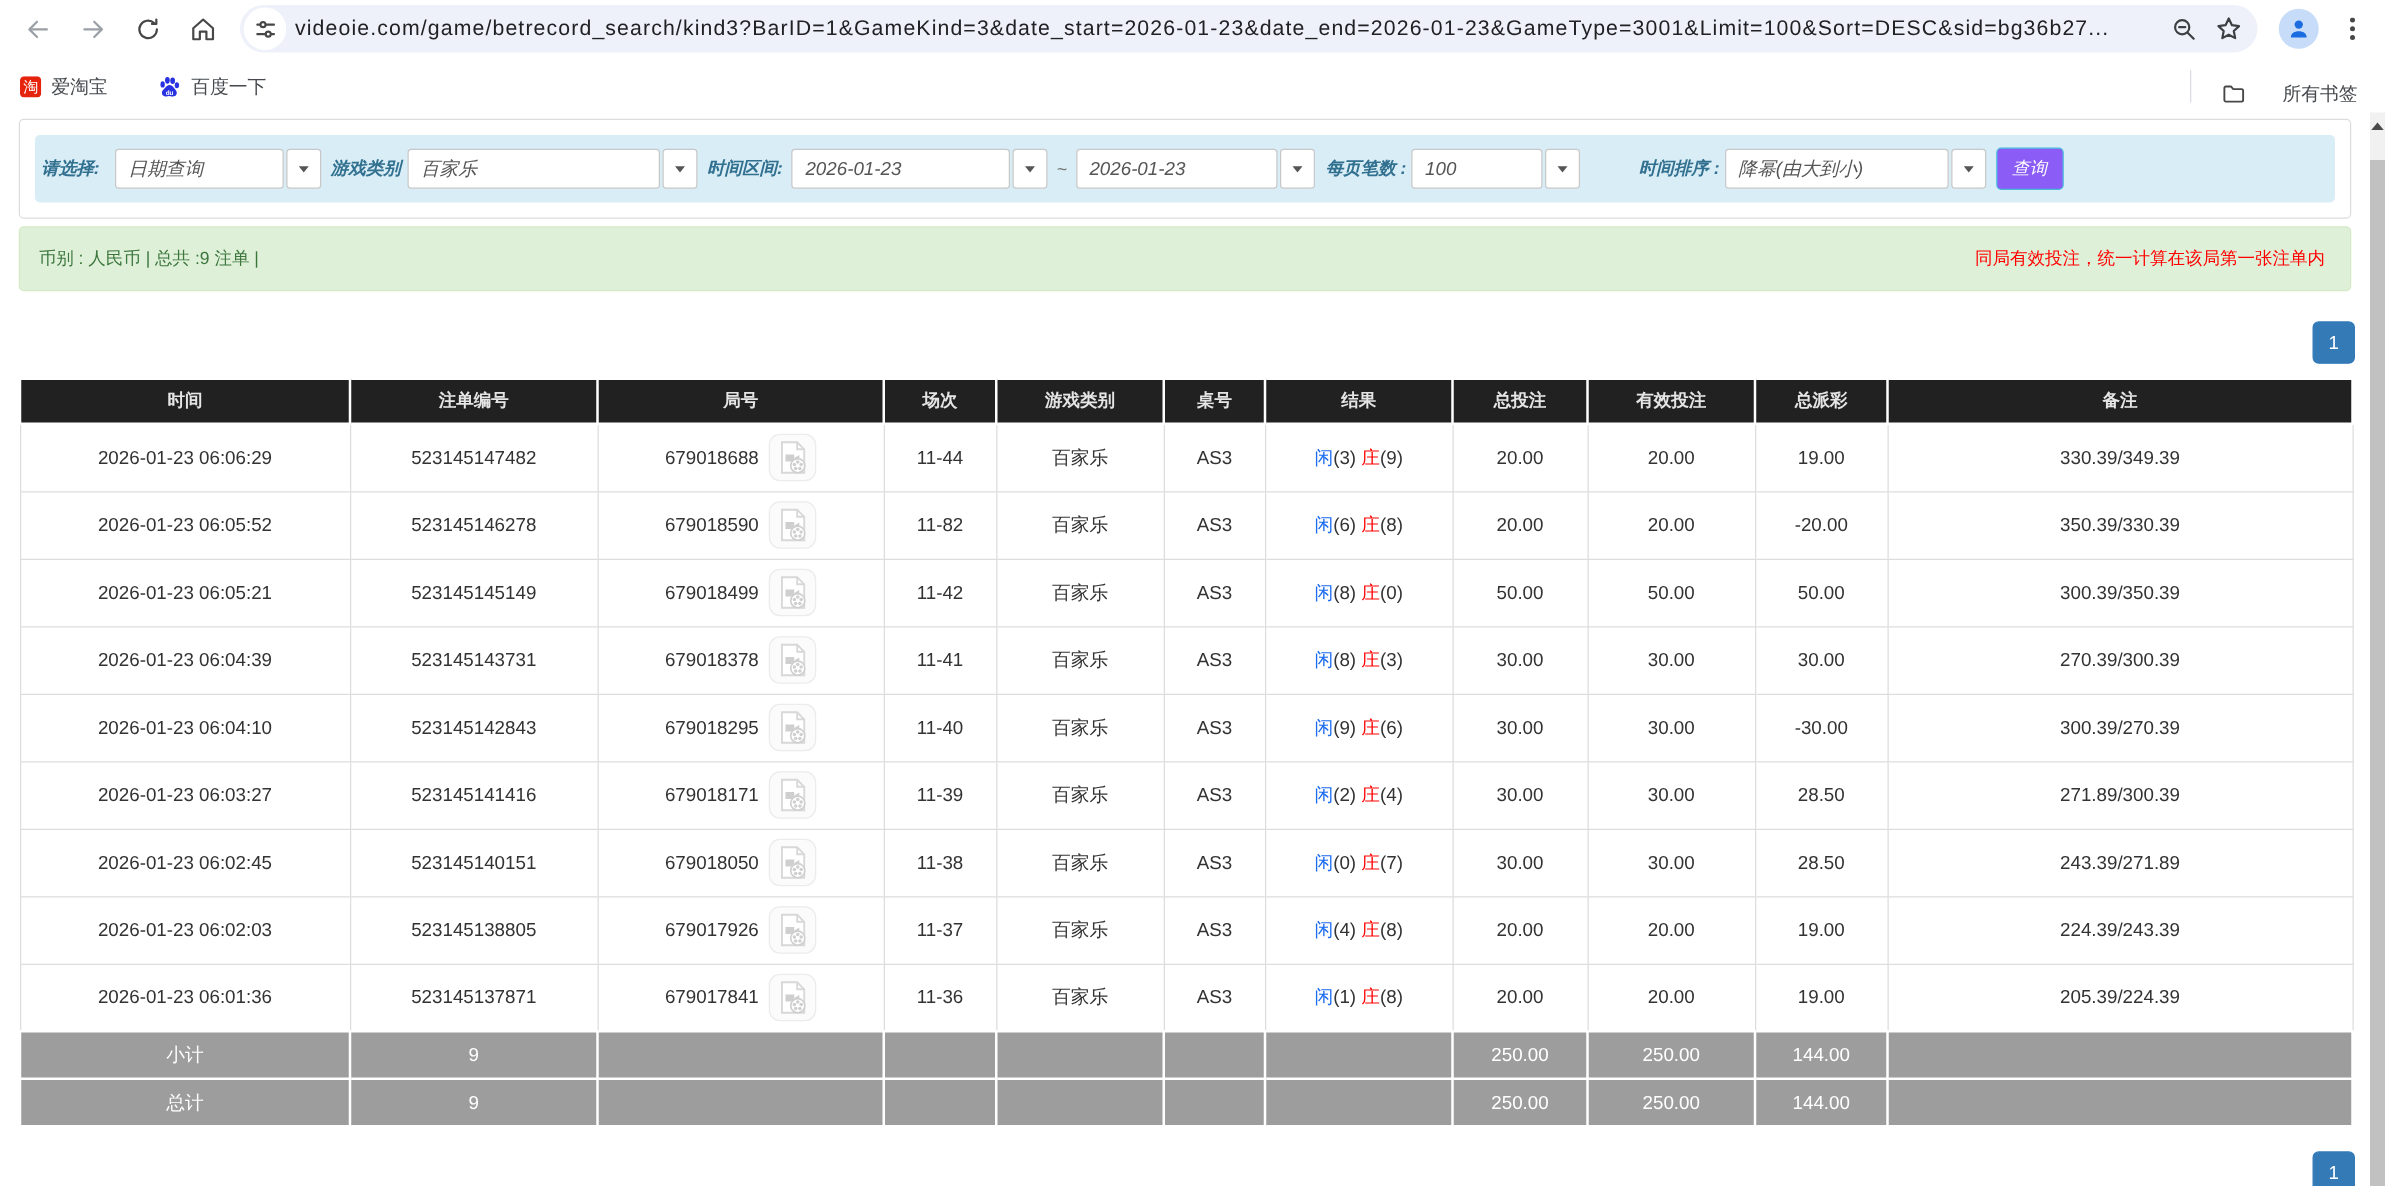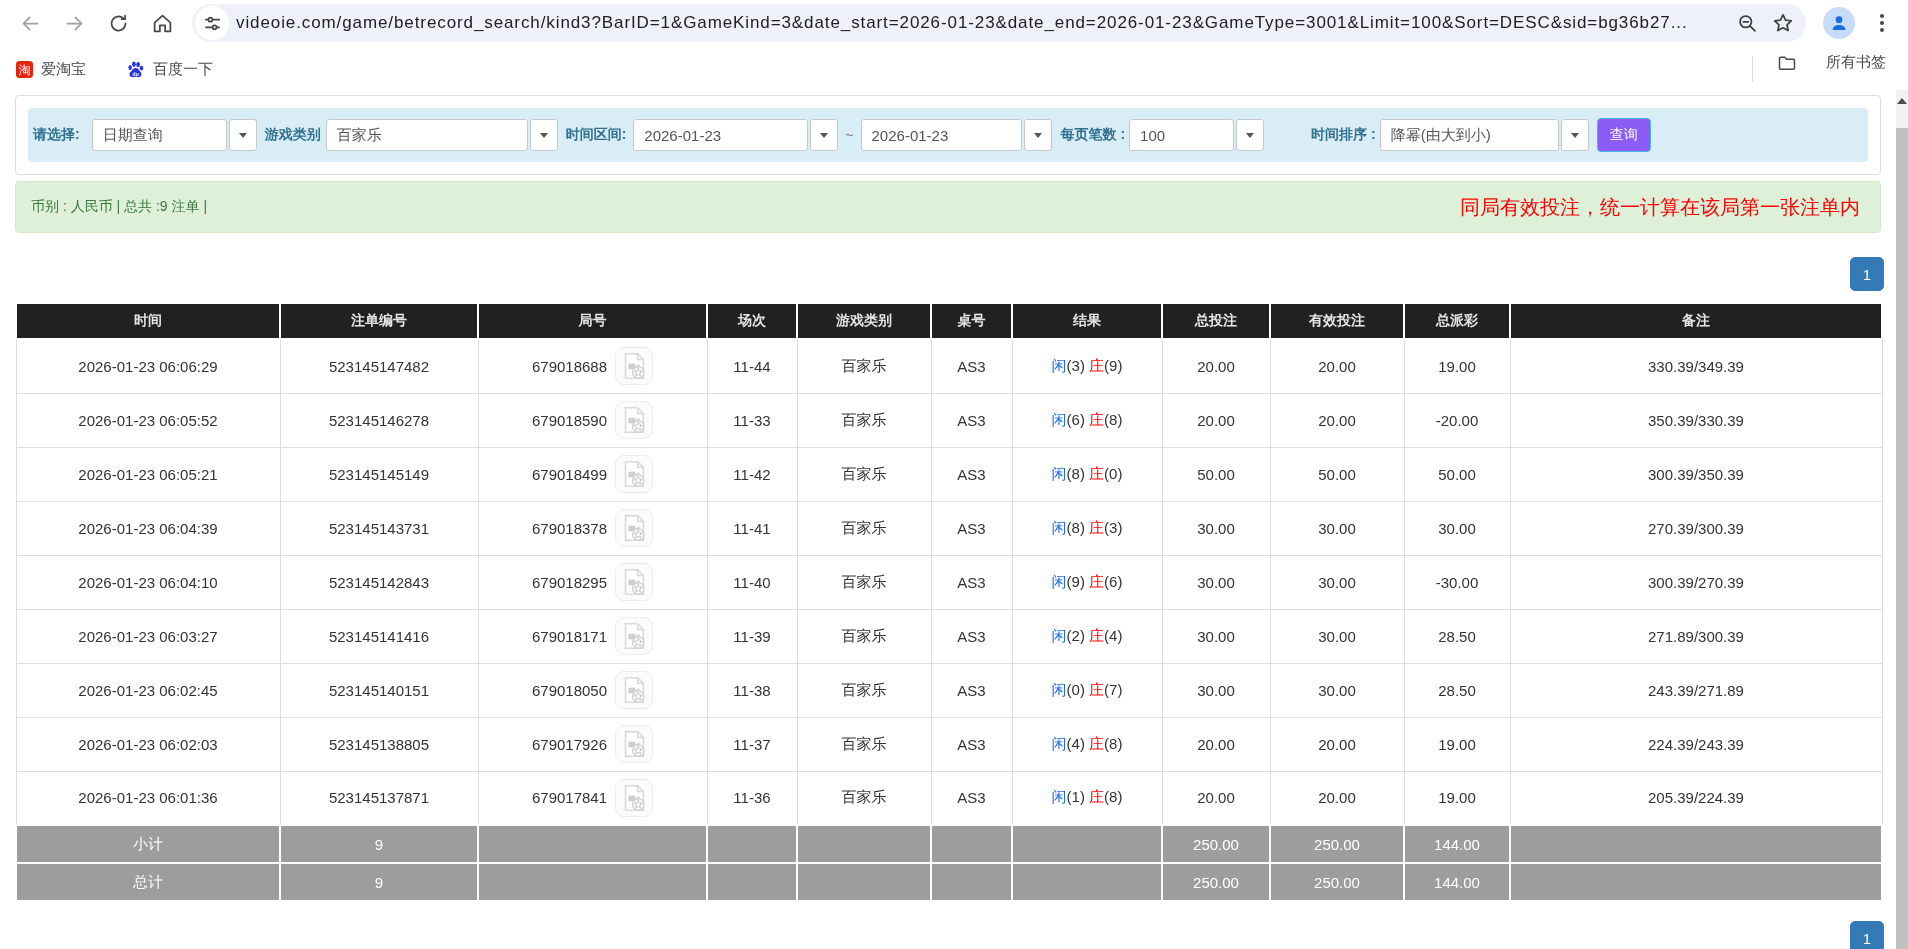--- a/index.html
+++ b/index.html
@@ -28,32 +28,32 @@
     flex:0 0 auto; margin-right:6px; cursor:pointer; }
 
   .bookmarks-bar { position:absolute; top:46px; left:0; width:1908px; height:46px;
     background:#fff; display:flex; align-items:center; padding:0 8px; }
   .bookmark { display:flex; align-items:center; height:32px; padding:0 8px; border-radius:8px;
     cursor:pointer; }
   .bookmark + .bookmark { margin-left:24px; }
   .bookmark .bm-label { margin-left:8px; font-size:15px; color:#45494d; white-space:nowrap; }
   .bm-spacer { flex:1 1 auto; }
   .bm-divider { width:1px; height:26px; background:#d9dce1; margin-right:14px; }
-  .all-bookmarks { display:flex; align-items:flex-start; height:32px; padding:0 10px; border-radius:8px;
+  .all-bookmarks { display:flex; align-items:flex-end; height:32px; padding:0 10px; border-radius:8px;
     cursor:pointer; margin-right:4px;gap:20px; }
   .all-bookmarks .bm-label { margin-left:9px; font-size:15px; color:#45494d; white-space:nowrap; }
 
   
   .page { position:absolute; top:92px; left:0; width:1896px; height:857px;
     overflow:hidden; background:#fff; }
   .page-title { margin:-8px 0 0 16px; font-size:26px; line-height:32px; font-weight:400;
     color:#333; letter-spacing:0; }
 
   .filter-panel { margin:3px 15px 0 15px; background:#fff; border:1px solid #ddd;
-    border-radius:4px; padding:12px; }
+    border-radius:4px; padding:12px;font-style:italic; }
   .filter-bar { background:#d9edf7; border-radius:4px; height:54px; display:flex;
     align-items:center; padding:0 15px 0 5px; white-space:nowrap; }
   .f-label { font-size:14px; font-weight:bold; color:#31708f; flex:0 0 auto; }
   .combo { display:flex; align-items:center; flex:0 0 auto; }
   .combo-input { height:32px; background:#fff; border:1px solid #c8c8c8; border-radius:3px;
     font-size:15px; color:#555; padding:0 1px 0 10px; display:flex; align-items:center;
     font-family:"Liberation Sans", sans-serif; }
   .combo-btn { height:32px; width:28px; margin-left:2px; background:#fff; border:1px solid #c8c8c8;
     border-radius:3px; display:flex; align-items:center; justify-content:center; cursor:pointer; }
   .caret-down { width:0; height:0; border-left:4px solid transparent; border-right:4px solid transparent;
@@ -61,21 +61,21 @@
   .tilde { font-size:14px; color:#777; margin:0 7px; }
   .search-btn { height:34px; padding:0 12px; margin-left:8px; background:#8b5cf6; color:#fff;
     border:1px solid #46b8da; border-radius:4px; font-size:14px; display:flex; align-items:center;
     cursor:pointer; font-family:"Liberation Sans", sans-serif; }
 
   .summary-bar { margin:6px 15px 0 15px; height:52px; background:#dff0d8;
     border:1px solid #d6e9c6; border-radius:4px; display:flex; align-items:center;
     padding:0 20px 0 15px; }
   .summary-left { font-size:14px; color:#3c763d; }
   .summary-spacer { flex:1 1 auto; }
-  .summary-right { font-size:20px; color:#ff0000;text-align:center; }
+  .summary-right { font-size:14px; color:#ff0000;text-align:center; }
 
   .pager { height:69px; position:relative; }
   .page-btn { position:absolute; right:12px; top:24px; width:34px; height:34px;
     background:#337ab7; border:1px solid #337ab7; border-radius:5px; color:#fff; font-size:15px;
     display:flex; align-items:center; justify-content:center; cursor:pointer; }
 
   table.bet-table { width:1866px; margin-left:15px; border-collapse:collapse; table-layout:fixed; }
   .bet-table th { background:#212121; color:#e5e5e5; font-size:14px; font-weight:bold;
     height:36px; border:2px solid #fff; text-align:center; padding:0; }
   .bet-table tbody td { background:#fff; border:1px solid #ddd; height:54px; text-align:center;
@@ -342,21 +342,21 @@
             <circle cx="20.5" cy="23" r="6" fill="#fff" stroke="#cfcfcf" stroke-width="1.4"></circle>
             <circle cx="20.5" cy="19.9" r="1.5" fill="#cfcfcf"></circle>
             <circle cx="17.6" cy="22" r="1.5" fill="#cfcfcf"></circle>
             <circle cx="18.7" cy="25.4" r="1.5" fill="#cfcfcf"></circle>
             <circle cx="22.3" cy="25.4" r="1.5" fill="#cfcfcf"></circle>
             <circle cx="23.4" cy="22" r="1.5" fill="#cfcfcf"></circle>
           </svg>
         </span>
       </span>
     </td>
-    <td>11-33</td>
+    <td>11-82</td>
     <td>百家乐</td>
     <td>AS3</td>
     <td>
       <span class="res-player">闲</span><span>(6)</span>
       <span class="res-banker">庄</span><span>(8)</span>
     </td>
     <td class="val-blue">20.00</td>
     <td>20.00</td>
     <td class="neg">-20.00</td>
     <td>350.39/330.39</td>

